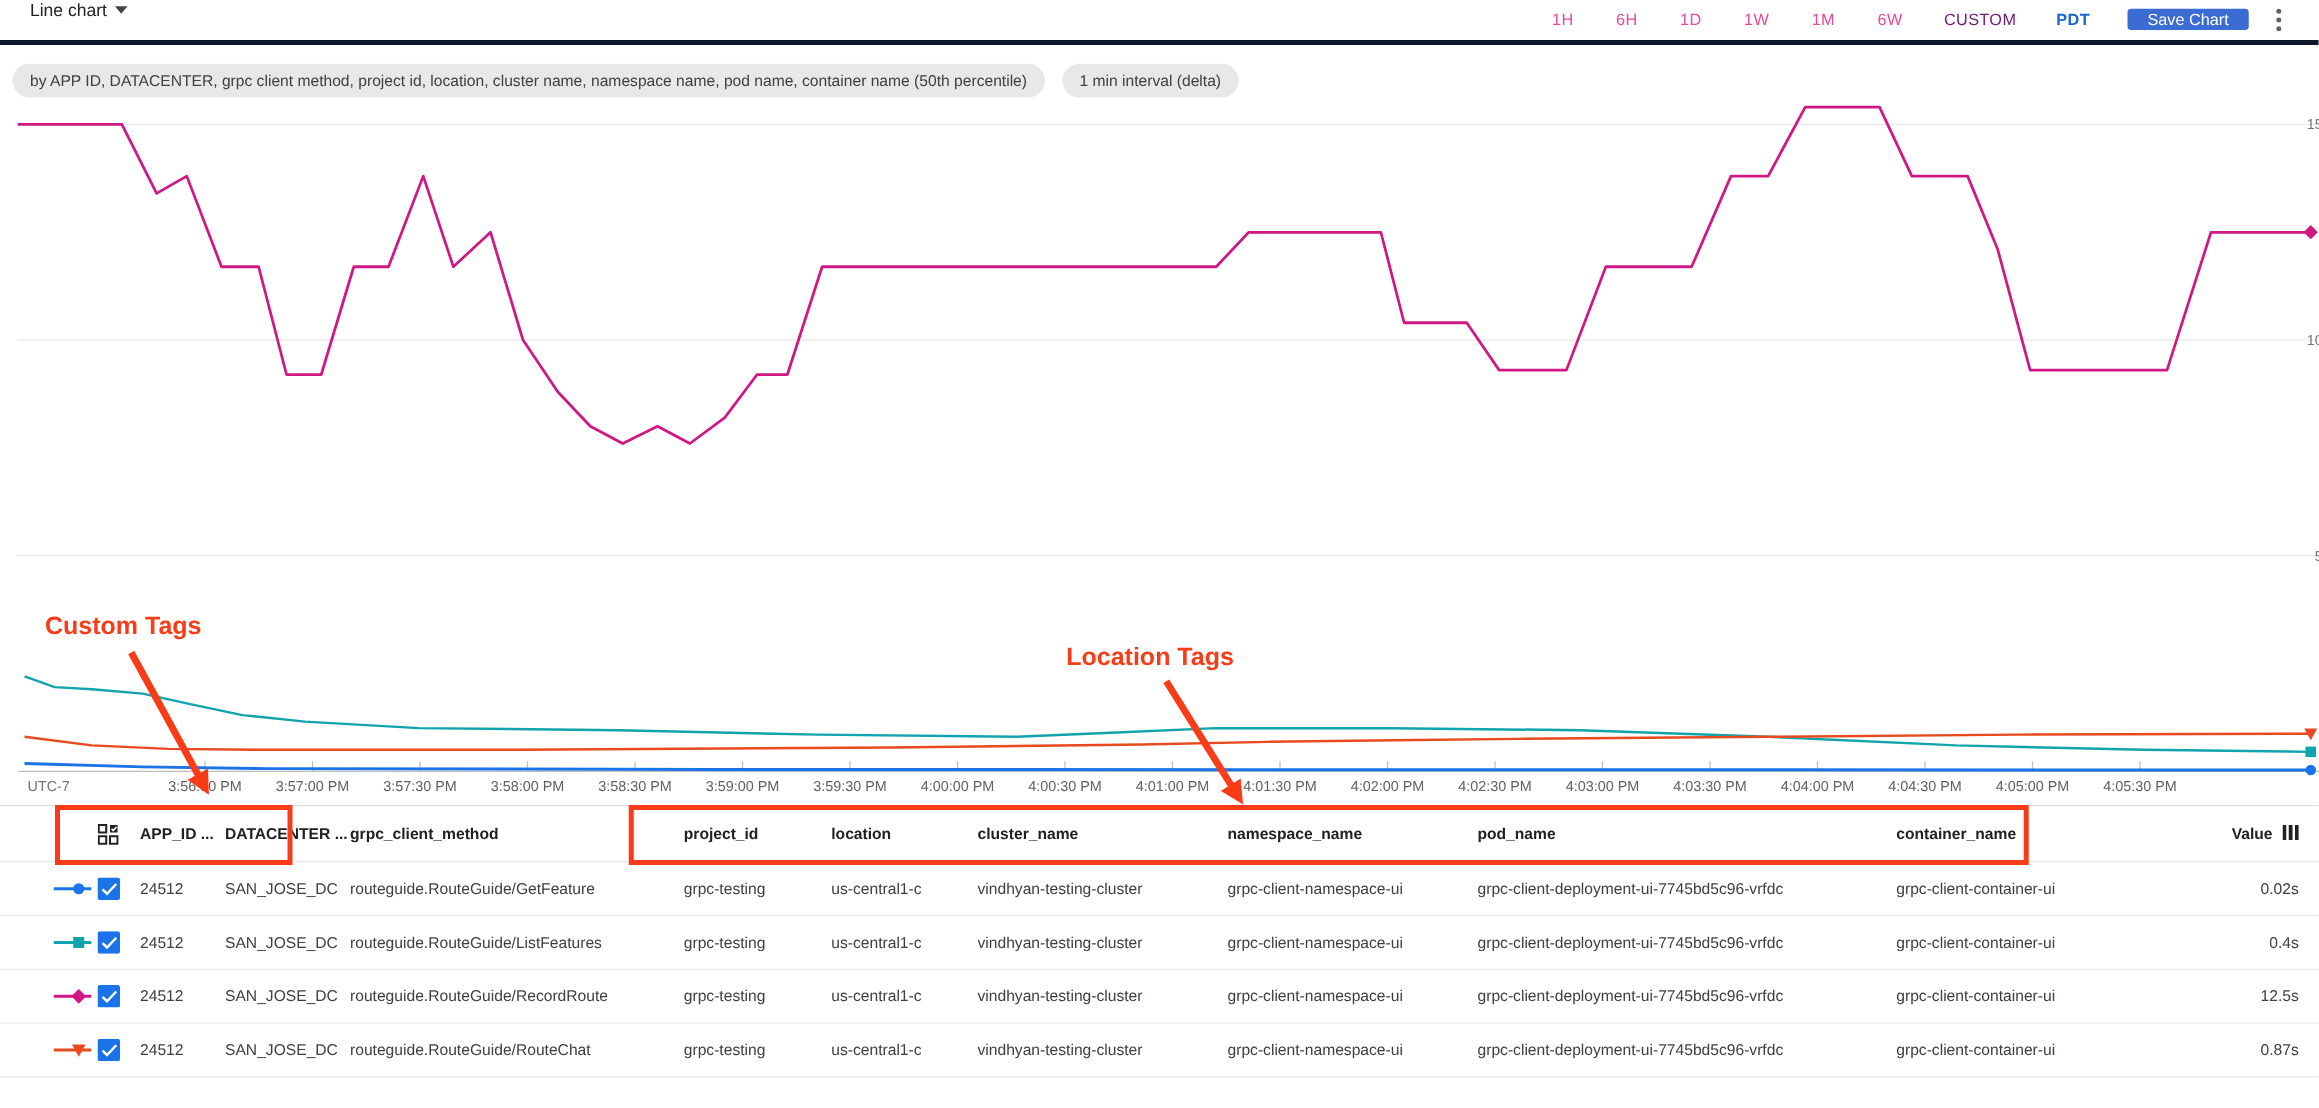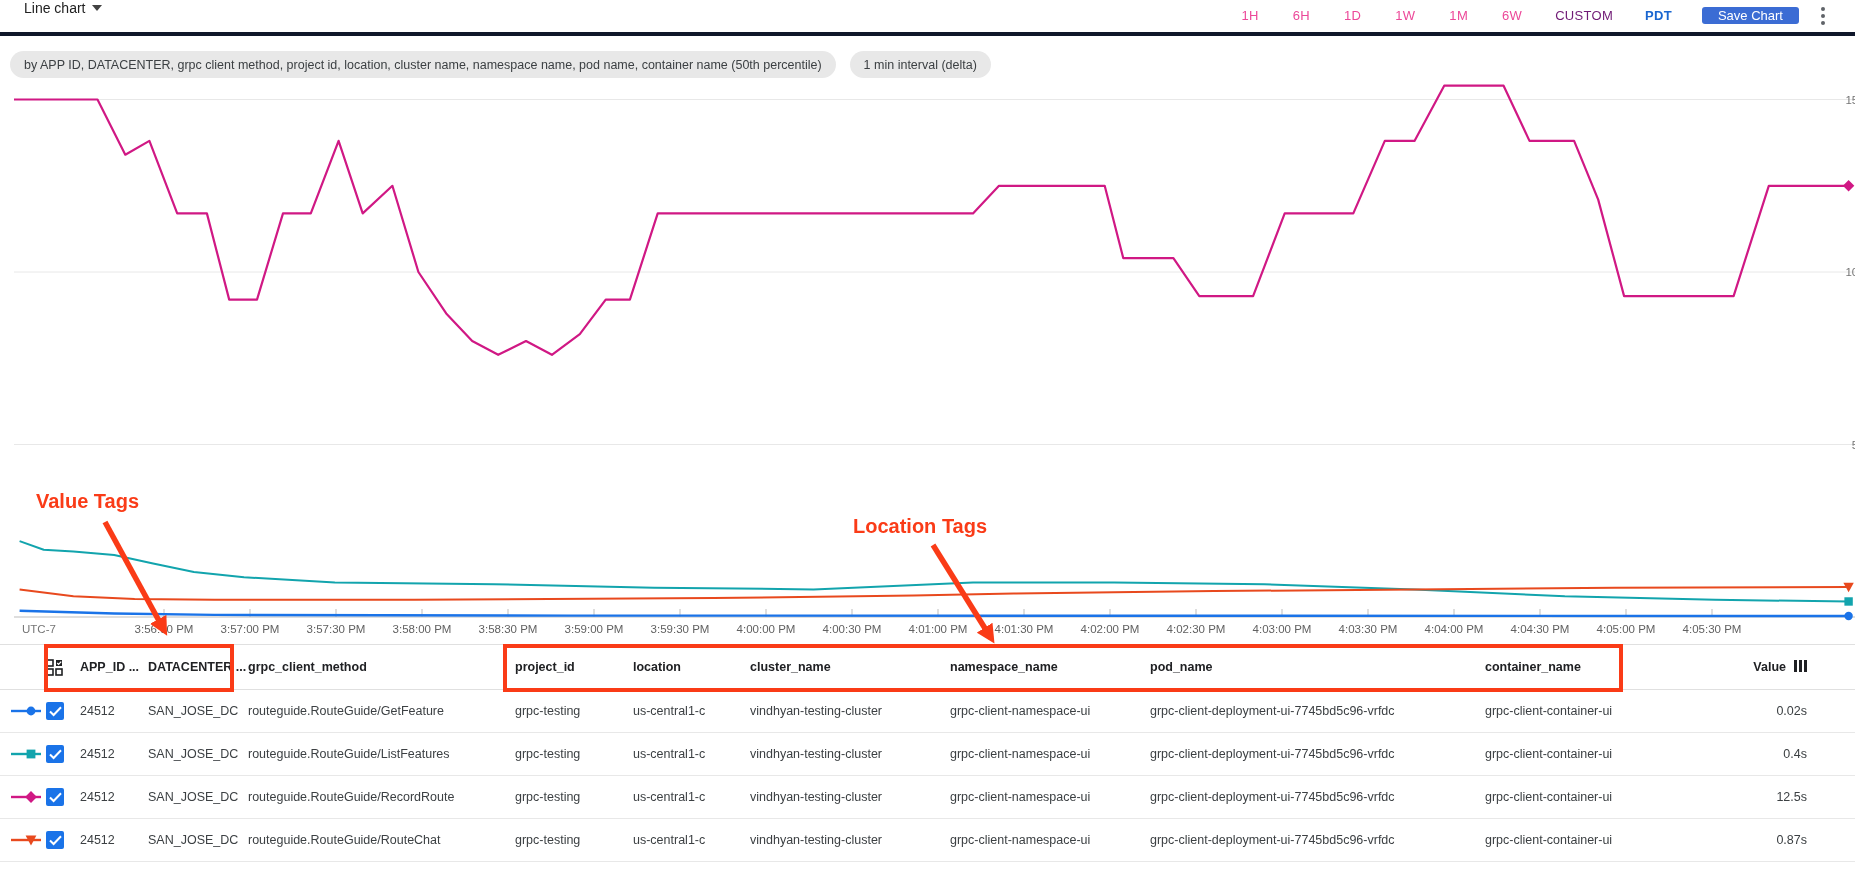--- a/index.html
+++ b/index.html
@@ -28,21 +28,21 @@
   
   .chips { position:absolute; top:51px; left:10px; display:flex; gap:14px; z-index:4; }
   .chip { background:#e8e8e8; border-radius:14px; height:27px; display:flex; align-items:center;
           padding:0 14px; font-size:12.5px; color:#3c4043; white-space:nowrap; }
 
   
   .chart-wrap { position:absolute; top:70px; left:14px; width:1855px; height:572px; }
 
   
   .grid { display:grid; grid-template-columns:46px 34px 68px 100px 267px 118px 117px 200px 200px 335px 155px 175px 40px;
-          align-items:center; }
+          align-items:center;padding-left:32px; }
   .thead { position:absolute; top:644px; left:0; width:1855px; height:46px;
            border-top:1px solid #e0e0e0; border-bottom:1px solid #e0e0e0; background:#fff;
            font-weight:bold; font-size:12.5px; color:#202124; }
   .tbody { position:absolute; top:690px; left:0; width:1680px; }
   .trow { width:1855px; height:43px; border-bottom:1px solid #e8e8e8; font-size:12.5px; color:#3c4043; background:#fff; }
   .cell { overflow:hidden; white-space:nowrap; }
   .right { text-align:right; padding-right:8px; }
   .cb { width:18px; height:18px; background:#1a73e8; border-radius:2px; display:flex;
         align-items:center; justify-content:center; cursor:pointer; }
   .iconcell { display:flex; align-items:center; padding-left:10px; }
@@ -274,21 +274,21 @@
       <div class="cell">grpc-client-deployment-ui-7745bd5c96-vrfdc</div>
       <div class="cell">grpc-client-container-ui</div>
       <div class="cell right">0.87s</div>
       <div class="cell"></div>
     </div>
   </div>
 
 <div class="redbox" style="left:44px; top:644px; width:190px; height:48px;"></div>
 <div class="redbox" style="left:503px; top:644px; width:1120px; height:48px;"></div>
 
-<div class="ann" style="left:36px; top:490px;">Value Tags</div>
+<div class="ann" style="left:36px; top:490px;">Custom Tags</div>
 <div class="ann" style="left:853px; top:515px;">Location Tags</div>
 
 <svg class="arrow-layer">
   <defs>
     <marker id="ah" viewBox="0 0 10 10" refX="6.5" refY="5" markerWidth="3.4" markerHeight="3.4" orient="auto-start-reverse">
       <path d="M0,0 L10,5 L0,10 z" fill="#fa3b17"></path>
     </marker>
   </defs>
   <line x1="105" y1="52" x2="164" y2="160" stroke="#fa3b17" stroke-width="5.5" marker-end="url(#ah)"></line>
   <line x1="933" y1="75" x2="991" y2="168" stroke="#fa3b17" stroke-width="5.5" marker-end="url(#ah)"></line>

